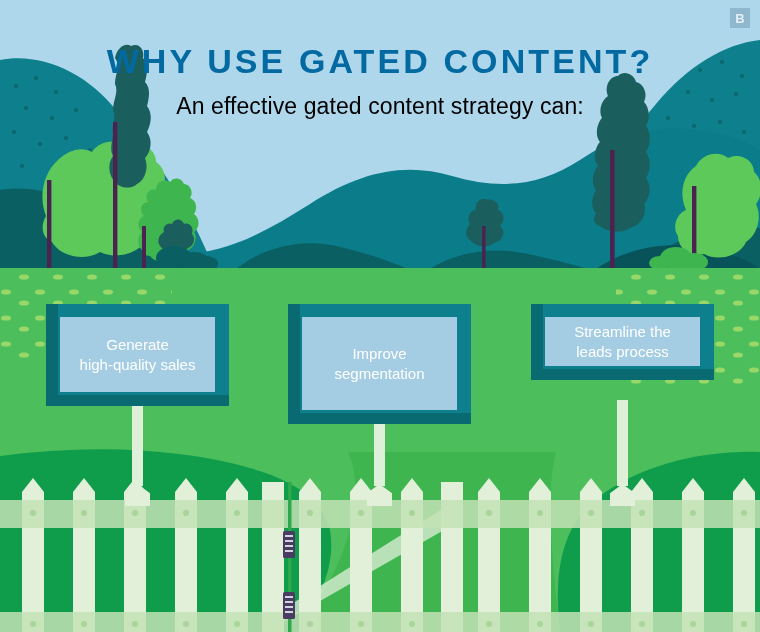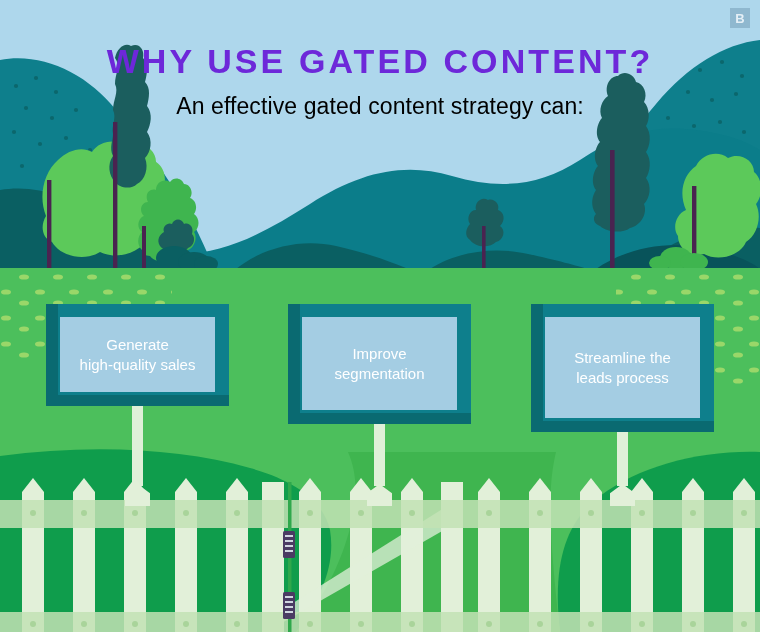--- a/index.html
+++ b/index.html
@@ -35,21 +35,21 @@
     text-align: center;
     z-index: 40;
     pointer-events: none;
   }
   .title {
     margin: 0;
     padding-top: 44px;
     font-size: 34px;
     font-weight: bold;
     letter-spacing: 3.1px;
-    color: #6d28d9;
+    color: #0369a1;
     line-height: 1.05;
   }
   .subtitle {
     margin: 0;
     padding-top: 14px;
     font-size: 23px;
     font-weight: normal;
     color: #000000;
     letter-spacing: 0.1px;
     line-height: 1.1;
@@ -429,21 +429,21 @@
         <div class="sign-face">
           <div class="sign-text">
             <span>Improve</span><br>
             <span>segmentation</span>
           </div>
         </div>
       </div>
     </div>
     <div class="sign-post-foot" style="left:367px; top:484px;"></div>
 
-    <div class="sign" style="left:531px; top:304px; width:183px; height:128px;">
+    <div class="sign" style="left:531px; top:304px; width:183px; height:76px;">
       <div class="sign-frame">
         <div class="sign-bevel-l"></div>
         <div class="sign-bevel-b"></div>
         <div class="sign-face">
           <div class="sign-text">
             <span>Streamline the</span><br>
             <span>leads process</span>
           </div>
         </div>
       </div>

